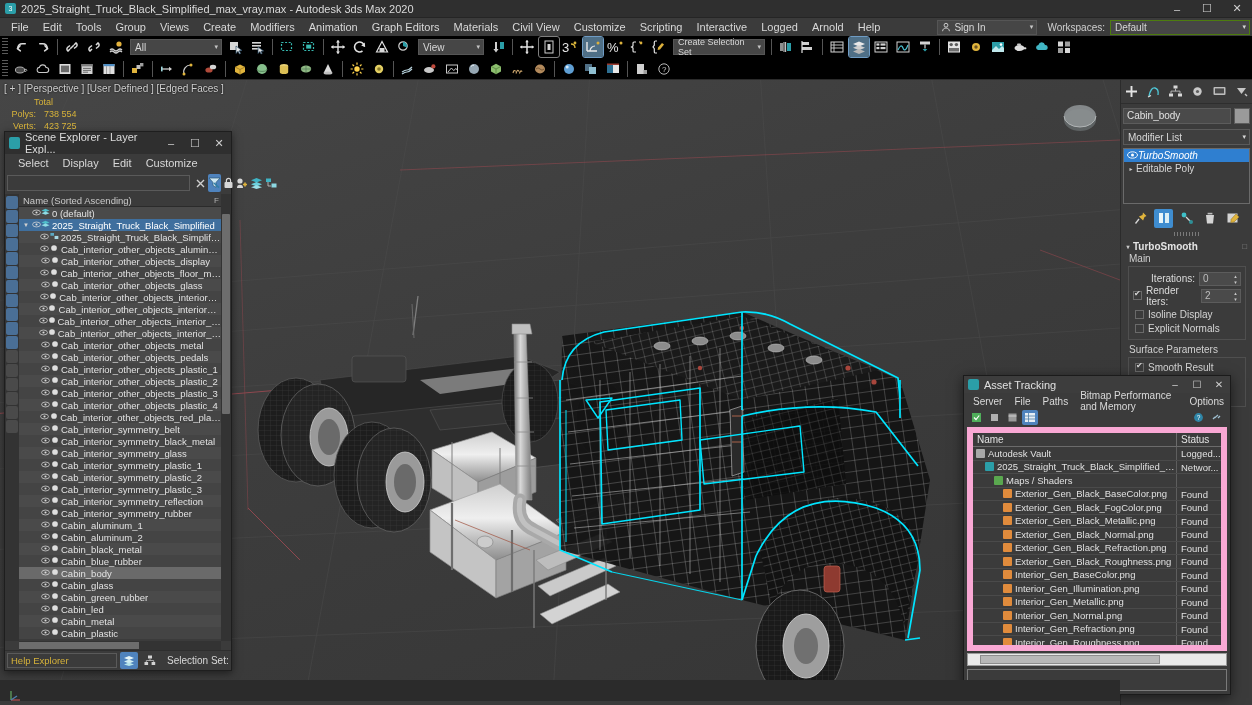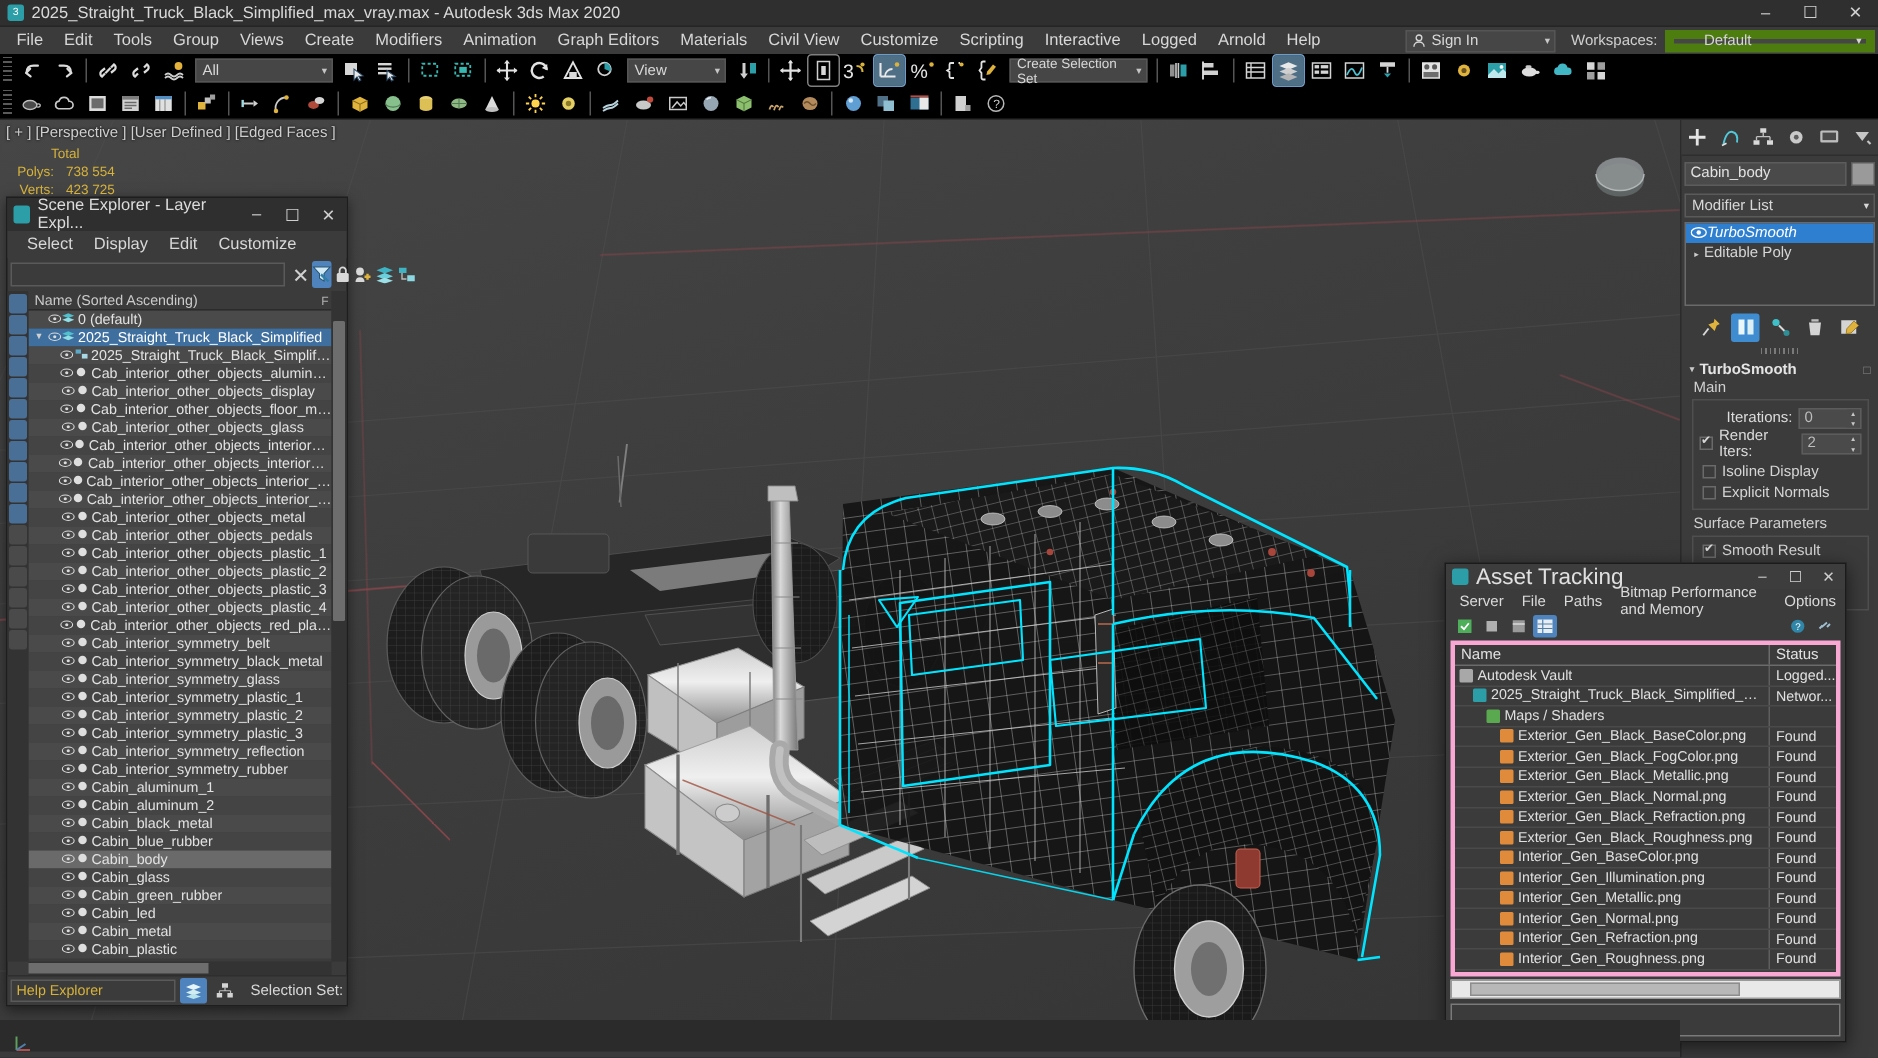--- a/index.html
+++ b/index.html
@@ -34,21 +34,21 @@
   .menubar {
     position: absolute; top: 18px; left: 0; width: 1252px; height: 18px;
     background: #3b3b3b; display: flex; align-items: center; padding-left: 4px;
   }
   .menu-item { padding: 0 7px; height: 18px; line-height: 18px; font-size: 11px; color: #d8d8d8; white-space: nowrap; }
   .signin-wrap { margin-left:auto; display:flex; align-items:center; height:18px; padding-right:2px;}
   .signin-box { display:flex; align-items:center; background:#464646; border:1px solid #555; height:15px; width:100px; padding-left:3px;}
   .signin-box .label { font-size:10px; color:#d8d8d8; }
   .signin-box .caret { margin-left:auto; font-size:7px; padding-right:3px; color:#c8c8c8;}
   .ws-label { font-size:10px; color:#cfcfcf; margin: 0 5px 0 10px;}
-  .ws-box { display:flex; align-items:center; background:#464646; border:6px solid #4d7c0f; height:15px; width:140px; padding-left:20px;}
+  .ws-box { display:flex; align-items:center; background:#464646; border:1px solid #4d7c0f; height:15px; width:140px; padding-left:4px;}
   .ws-box .caret { margin-left:auto; font-size:7px; padding-right:3px;}
 
   
   .toolbar {
     position: absolute; left: 0; width: 1252px; background: #000000;
     display: flex; align-items: center;
   }
   .tbrow1 { top: 36px; height: 22px; }
   .tbrow2 { top: 58px; height: 22px; border-bottom: 1px solid #2b2b2b; }
   .grip { width: 6px; height: 18px; margin: 0 2px;
@@ -173,29 +173,29 @@
   .crow.ind { padding-left: 22px; }
 
   
   .asset {
     position:absolute; left: 963px; top: 375px; width: 268px; height: 320px;
     background:#3b3b3b; border:1px solid #1b1b1b; box-shadow: 0 3px 12px rgba(0,0,0,.55);
     display:flex; flex-direction:column;
   }
   .as-title { height: 17px; background:#3d3d3d; display:flex; align-items:center; padding-left:4px;}
   .as-title .ic { width:11px;height:11px;border-radius:2px;background:#2b9ea8;margin-right:5px;}
-  .as-title .t { font-size:15px; color:#e0e0e0;}
+  .as-title .t { font-size:11px; color:#e0e0e0;}
   .as-title .btns { margin-left:auto; display:flex;}
   .as-title .b { width:22px;height:17px;display:flex;align-items:center;justify-content:center;color:#cfcfcf;font-size:10px;}
   .as-menu { height:16px; display:flex; align-items:center; padding-left:3px;}
   .as-menu .m { padding:0 6px; font-size:10px; color:#dadada; }
   .as-tools { height:17px; display:flex; align-items:center; padding-left:4px; }
   .as-tb { width:16px;height:15px;margin-right:2px;display:flex;align-items:center;justify-content:center;border-radius:2px;}
   .as-tb.on { background:#4f83bd; }
-  .as-grid { margin: 1px 3px 0 3px; border:3px solid #f9a8d4; flex:1; display:flex; flex-direction:column; min-height:0;}
+  .as-grid { margin: 1px 3px 0 3px; border:6px solid #f9a8d4; flex:1; display:flex; flex-direction:column; min-height:0;}
   .as-hdr { height: 14px; display:flex; background:#3b3b3b; border-bottom:1px solid #6b6b6b; }
   .as-hdr .c1 { flex:1; font-size:10px; color:#e2e2e2; padding-left:4px; line-height:13px; border-right:1px solid #6b6b6b;}
   .as-hdr .c2 { width: 44px; font-size:10px; color:#e2e2e2; padding-left:4px; line-height:13px;}
   .as-rows { flex:1; overflow:hidden; }
   .as-row { height: 13.5px; display:flex; border-bottom:1px solid #4a4a4a; font-size:9.5px; color:#e0e0e0;}
   .as-row .n { flex:1; display:flex; align-items:center; border-right:1px solid #5e5e5e; overflow:hidden; white-space:nowrap;}
   .as-row .s { width:44px; padding-left:4px; line-height:13px; overflow:hidden; white-space:nowrap;}
   .as-row .fi { width:9px; height:9px; margin-right:3px; flex:none; border-radius:1px;}
   .as-row .txt { overflow:hidden; text-overflow:ellipsis;}
   .as-hscroll { height: 13px; margin: 2px 3px 0 3px; background:#e9e9e9; border:1px solid #9a9a9a; position:relative;}

